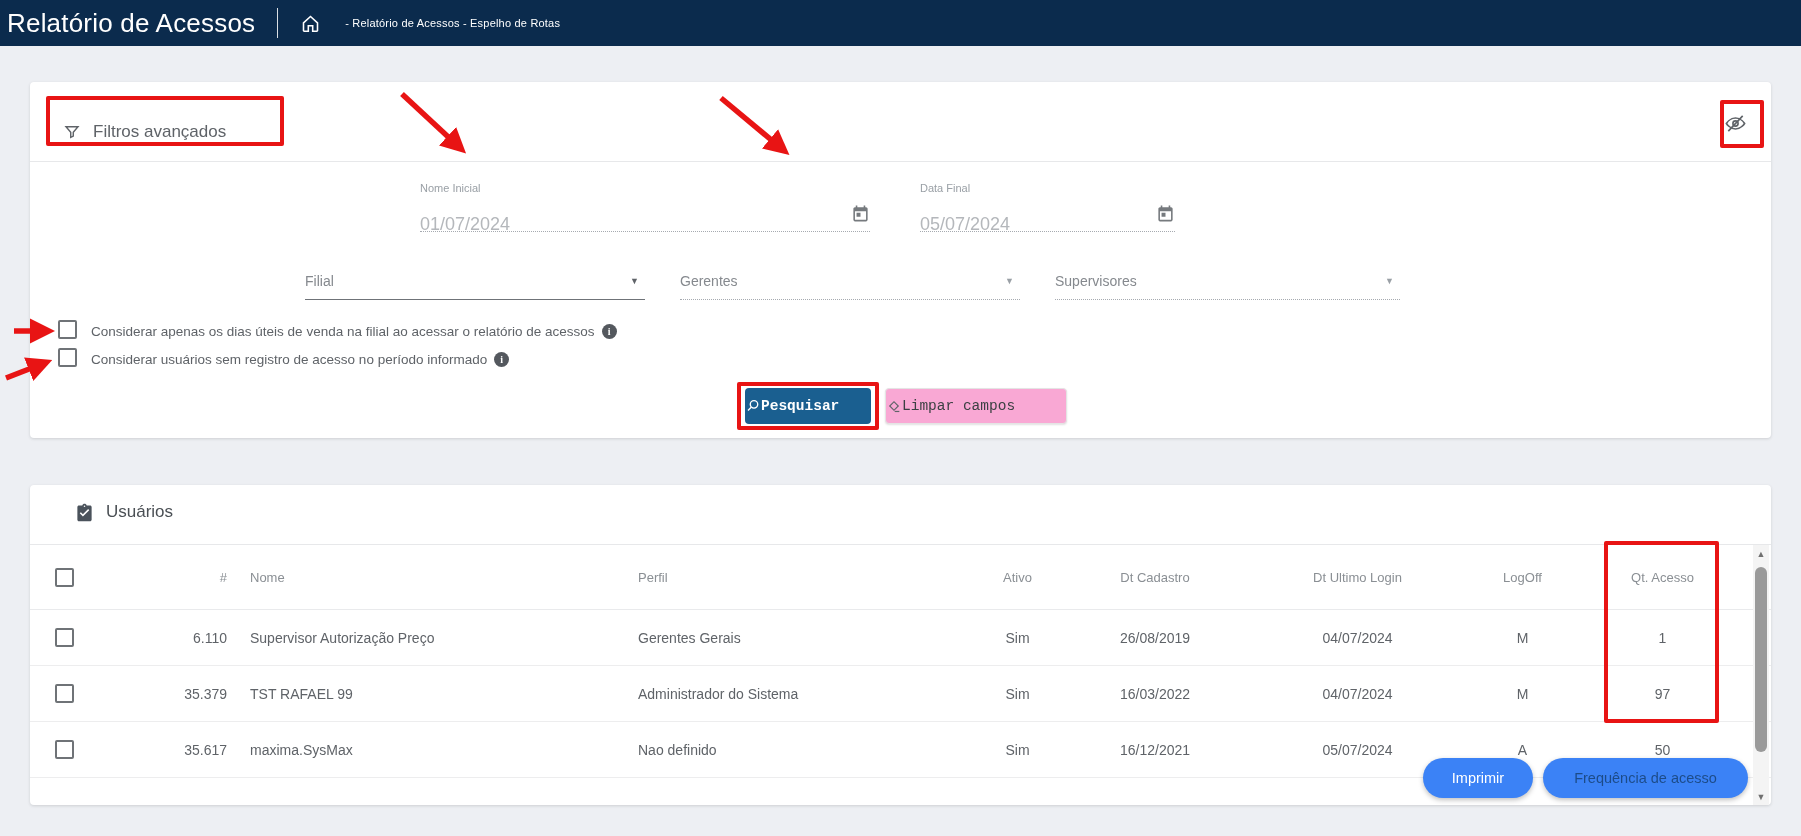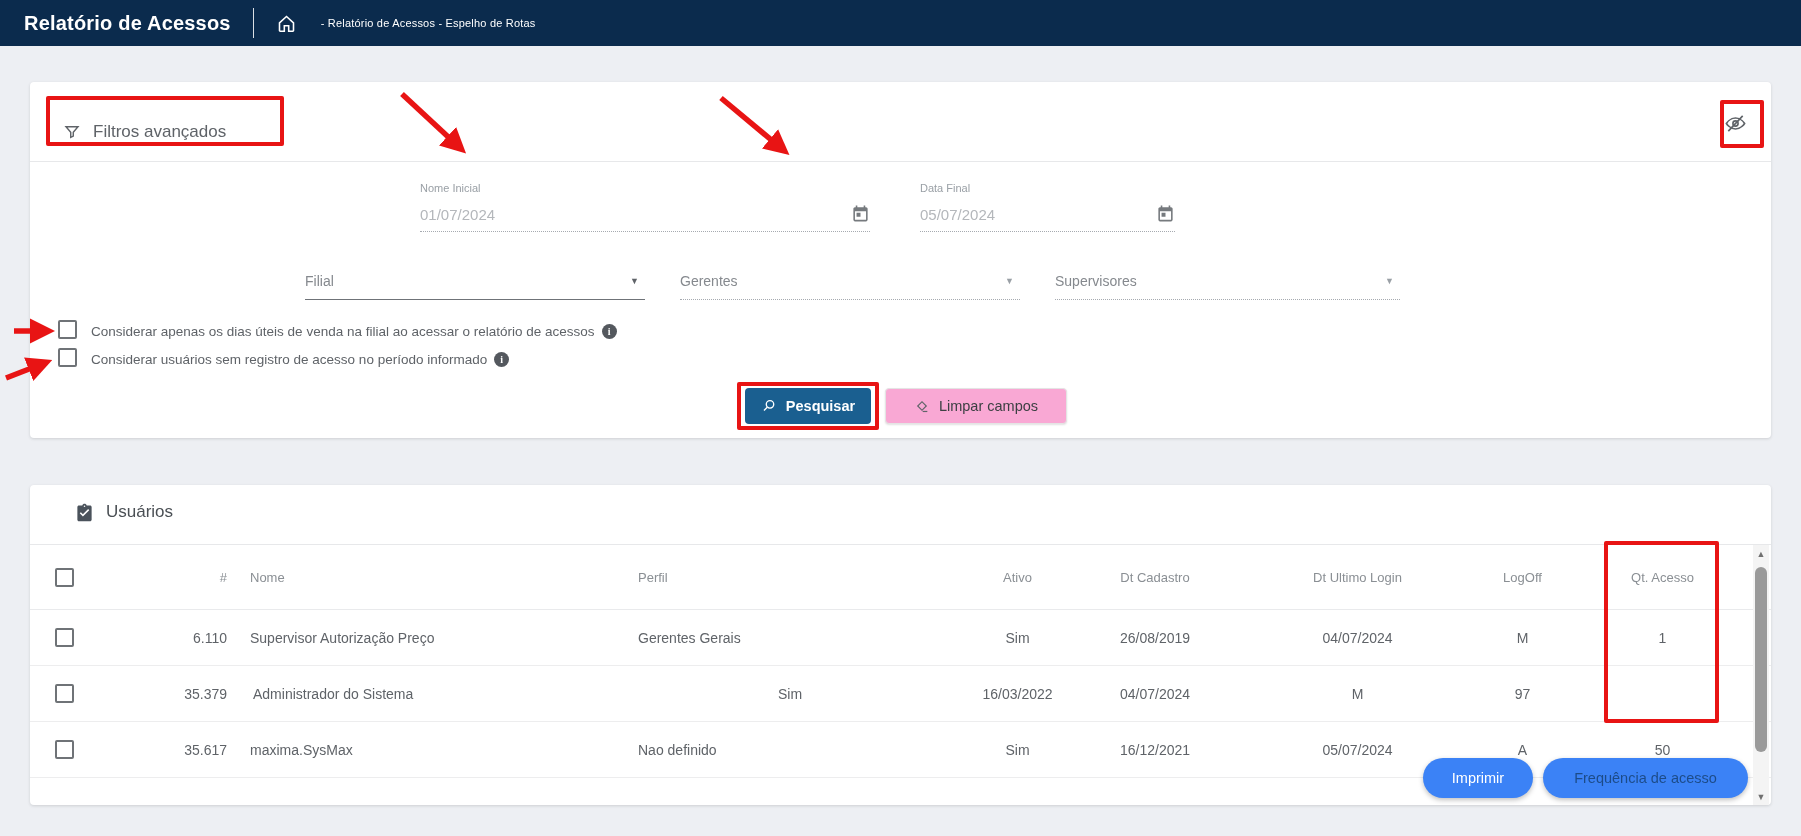--- a/index.html
+++ b/index.html
@@ -2,40 +2,40 @@
 <html><head>
 <meta charset="utf-8">
 <style>
   * { margin:0; padding:0; box-sizing:border-box; }
   html,body { width:1801px; height:836px; overflow:hidden; }
   body { font-family:"Liberation Sans", sans-serif; background:#edeff3; position:relative; }
 
   
   .topbar { position:absolute; left:0; top:0; width:1801px; height:46px; background:#0b2b4d;
             display:flex; align-items:center; color:#fff; }
-  .topbar-title { font-size:20px; font-weight:bold; margin-left:24px; letter-spacing:.2px; }
+  .topbar-title { font-size:26px; font-weight:normal; margin-left:7px; letter-spacing:.2px; }
   .topbar-sep { width:1px; height:30px; background:rgba(255,255,255,.85); margin-left:22px; }
   .topbar-home { margin-left:22px; display:flex; align-items:center; cursor:pointer; }
   .topbar-crumb { font-size:11px; margin-left:24px; letter-spacing:.2px; }
 
   
   .card { position:absolute; left:30px; width:1741px; background:#fff; border-radius:4px;
           box-shadow:0 1px 3px rgba(60,64,67,.18); }
   .filter-card { top:82px; height:356px; }
   .users-card  { top:485px; height:320px; }
 
   .filter-head { position:relative; height:80px; border-bottom:1px solid #e7e8ea; }
   .filter-title-wrap { position:absolute; left:33px; top:40px; display:flex; align-items:center; gap:12px; cursor:pointer; }
   .filter-title { font-size:17px; color:#5f6368; }
   .eye-btn { position:absolute; right:24px; top:30px; cursor:pointer; }
 
   
   .date-field { position:absolute; }
   .df-label { font-size:11px; color:#9aa0a6; }
-  .df-value { font-size:15px; color:#b4b7bb; margin-top:12px; }
+  .df-value { font-size:18px; color:#b4b7bb; margin-top:20px; }
   .df-line  { border-bottom:1px dotted #a6aab0; position:absolute; left:0; right:0; bottom:0; }
   .df-cal   { position:absolute; right:0; top:22px; cursor:pointer; }
   .date-a { left:390px; top:100px; width:450px; height:50px; }
   .date-b { left:890px; top:100px; width:255px; height:50px; }
 
   
   .dd { position:absolute; top:188px; height:30px; cursor:pointer; }
   .dd-label { font-size:14px; color:#85898e; padding-top:3px; }
   .dd-caret { position:absolute; right:6px; top:6px; font-size:9px; color:#9aa0a6; }
   .dd-solid  { border-bottom:1px solid #6f7378; }
@@ -49,22 +49,22 @@
   .chk-row { position:absolute; left:28px; display:flex; align-items:flex-end; gap:14px; }
   .chk-row-1 { top:238px; } .chk-row-2 { top:266px; }
   .chk-box { width:19px; height:19px; border:2px solid #6f7377; border-radius:2px; background:#fff; cursor:pointer; flex:none; }
   .chk-label { font-size:13.5px; color:#5f6368; display:flex; align-items:center; gap:7px; }
   .info-dot { width:15px; height:15px; border-radius:50%; background:#54585e; color:#fff; font-size:10px;
               font-weight:bold; font-family:"Liberation Serif", serif; display:flex; align-items:center;
               justify-content:center; cursor:pointer; }
 
   
   .btn-row { position:absolute; left:0; right:0; top:306px; height:36px; }
-  .btn { height:36px; border-radius:4px; display:inline-flex; align-items:center; justify-content:center;
-         gap:9px; font-size:14.5px; cursor:pointer; position:absolute; }
+  .btn { height:36px; border-radius:4px; display:inline-flex; align-items:center; justify-content:flex-start;
+         font-size:14.5px; cursor:pointer; position:absolute;font-family:Liberation Mono, monospace; }
   .btn-search { left:715px; width:126px; background:#1a5f90; color:#fff; font-weight:bold; }
   .btn-clear  { left:855px; width:182px; background:#f9a8d4; color:#3c4043; border:1px solid #e4e4e4;
                 box-shadow:0 1px 2px rgba(0,0,0,.12); }
 
   
   .users-head { position:relative; height:60px; border-bottom:1px solid #e7e8ea; }
   .users-title-wrap { position:absolute; left:45px; top:17px; display:flex; align-items:center; gap:12px; }
   .users-title { font-size:17px; color:#4a4f54; }
 
   .grid-row { display:grid; grid-template-columns:95px 105px 385px 350px 105px 170px 235px 95px 185px;
@@ -243,20 +243,21 @@
     <div class="c-mid">26/08/2019</div>
     <div class="c-mid">04/07/2024</div>
     <div class="c-mid">M</div>
     <div class="c-mid">1</div>
   </div>
   <div class="grid-row trow">
     <div class="cell-check">
         <div class="chk-box"></div>
       </div>
     <div class="c-num">35.379</div>
+    <div class="c-left">TST RAFAEL 99</div>
     <div class="c-perfil">Administrador do Sistema</div>
     <div class="c-mid">Sim</div>
     <div class="c-mid">16/03/2022</div>
     <div class="c-mid">04/07/2024</div>
     <div class="c-mid">M</div>
     <div class="c-mid">97</div>
   </div>
   <div class="grid-row trow">
     <div class="cell-check">
         <div class="chk-box"></div>

